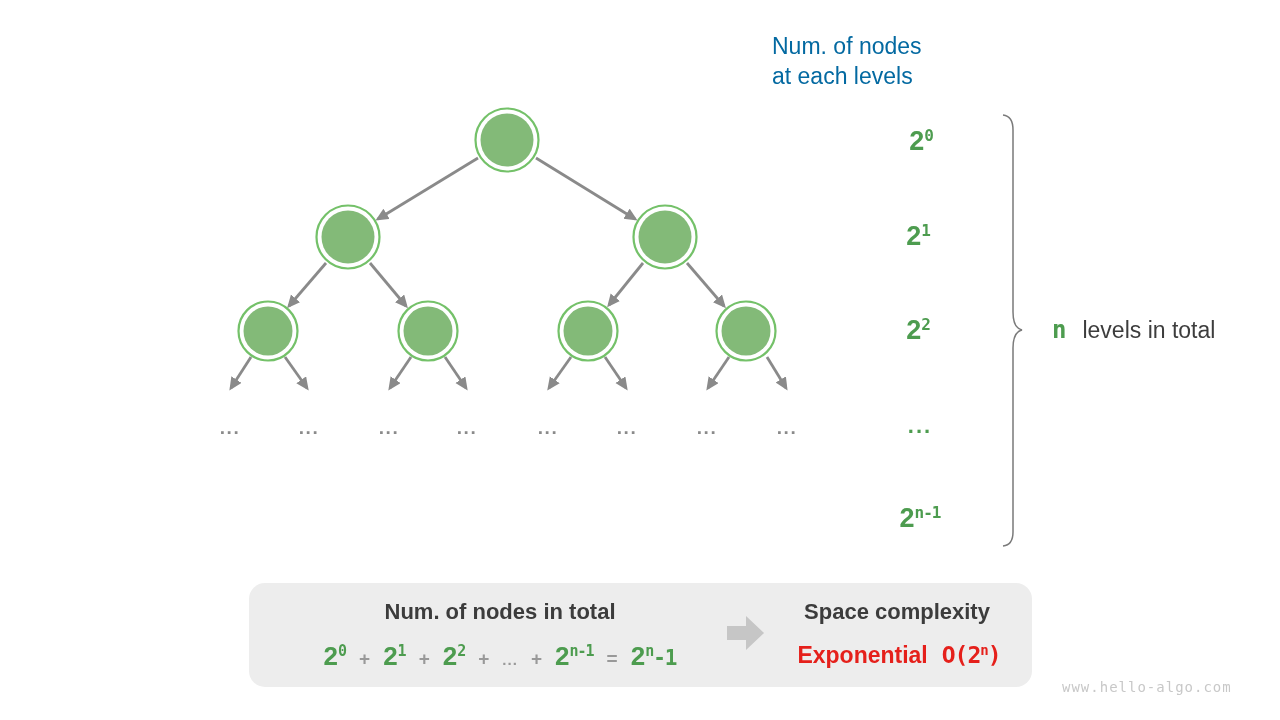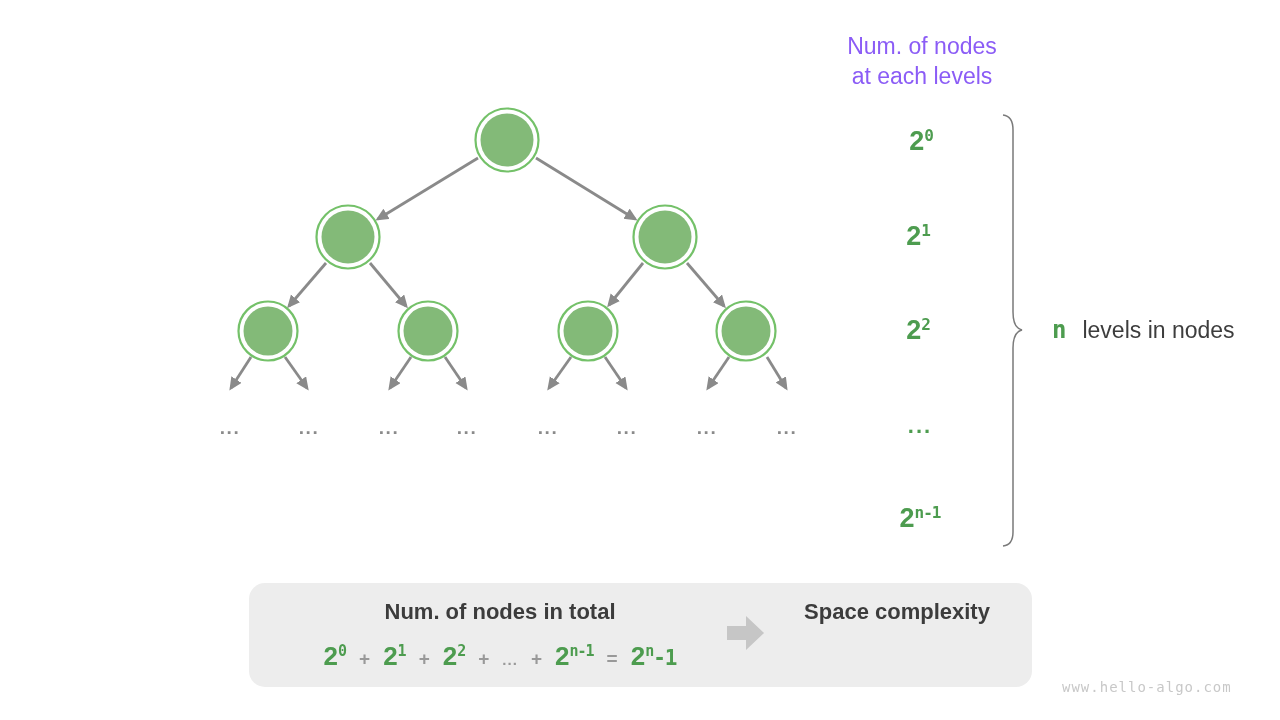--- a/index.html
+++ b/index.html
@@ -6,22 +6,22 @@
   #stage{
     position:relative;width:1280px;height:720px;background:#ffffff;overflow:hidden;
     font-family:"Liberation Sans","DejaVu Sans",sans-serif;
   }
   .abs{position:absolute;}
   .ctr{transform:translate(-50%,-50%);white-space:nowrap;}
   svg{position:absolute;left:0;top:0;}
 
   
   .hdr{
-    left:772px;top:31px;width:300px;text-align:center;
-    font-size:23px;line-height:30px;color:#8b5cf6;
+    left:772px;top:31px;width:300px;
+    font-size:23px;line-height:30px;color:#0369a1;
   }
 
   
   .pow{color:#4d9c4f;font-weight:bold;font-size:27px;}
   .pow .sup{
     font-family:"DejaVu Sans Mono","Liberation Mono",monospace;
     font-size:16px;font-weight:bold;display:inline-block;transform:translateY(-9px);
     letter-spacing:-1px;
   }
   .lvl0{left:921px;top:141px;}
@@ -162,21 +162,21 @@
   </div>
 
   <div class="abs ctr pow lvl0"><span>2</span><span class="sup">0</span></div>
   <div class="abs ctr pow lvl1"><span>2</span><span class="sup">1</span></div>
   <div class="abs ctr pow lvl2"><span>2</span><span class="sup">2</span></div>
   <div class="abs ctr lvlDots">...</div>
   <div class="abs ctr pow lvl3"><span>2</span><span class="sup">n-1</span></div>
 
   <div class="abs braceLabel">
     <span class="nvar">n</span>
-    <span class="btxt">levels in nodes</span>
+    <span class="btxt">levels in total</span>
   </div>
 
   <div class="abs ctr tdots" style="left:230px;">...</div>
   <div class="abs ctr tdots" style="left:309px;">...</div>
   <div class="abs ctr tdots" style="left:389px;">...</div>
   <div class="abs ctr tdots" style="left:467px;">...</div>
   <div class="abs ctr tdots" style="left:548px;">...</div>
   <div class="abs ctr tdots" style="left:627px;">...</div>
   <div class="abs ctr tdots" style="left:707px;">...</div>
   <div class="abs ctr tdots" style="left:787px;">...</div>
@@ -192,16 +192,20 @@
     <span class="op">+</span>
     <span class="fdots">...</span>
     <span class="op">+</span>
     <span class="pw"><span>2</span><span class="sup">n-1</span></span>
     <span class="op">=</span>
     <span class="pw"><span>2</span><span class="sup">n</span><span class="tail">-1</span></span>
   </div>
 
   <div class="abs ctr boxTitle boxTitleR">Space complexity</div>
 
+  <div class="abs expRow">
+    <span class="expName">Exponential</span>
+    <span class="bigO"><span>O(2</span><span class="sup">n</span><span>)</span></span>
+  </div>
 
   <div class="abs watermark">www.hello-algo.com</div>
 
 </div>
 
 </body></html>

